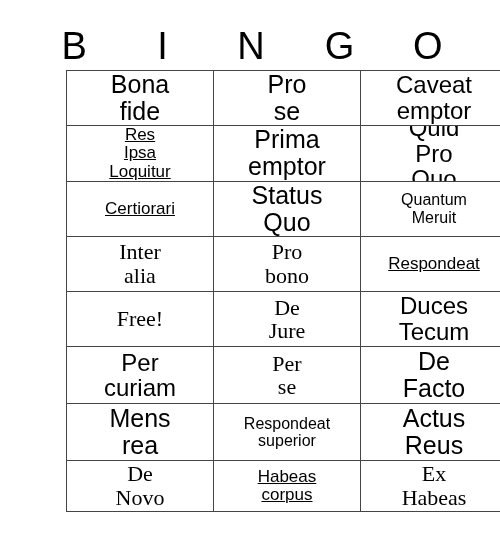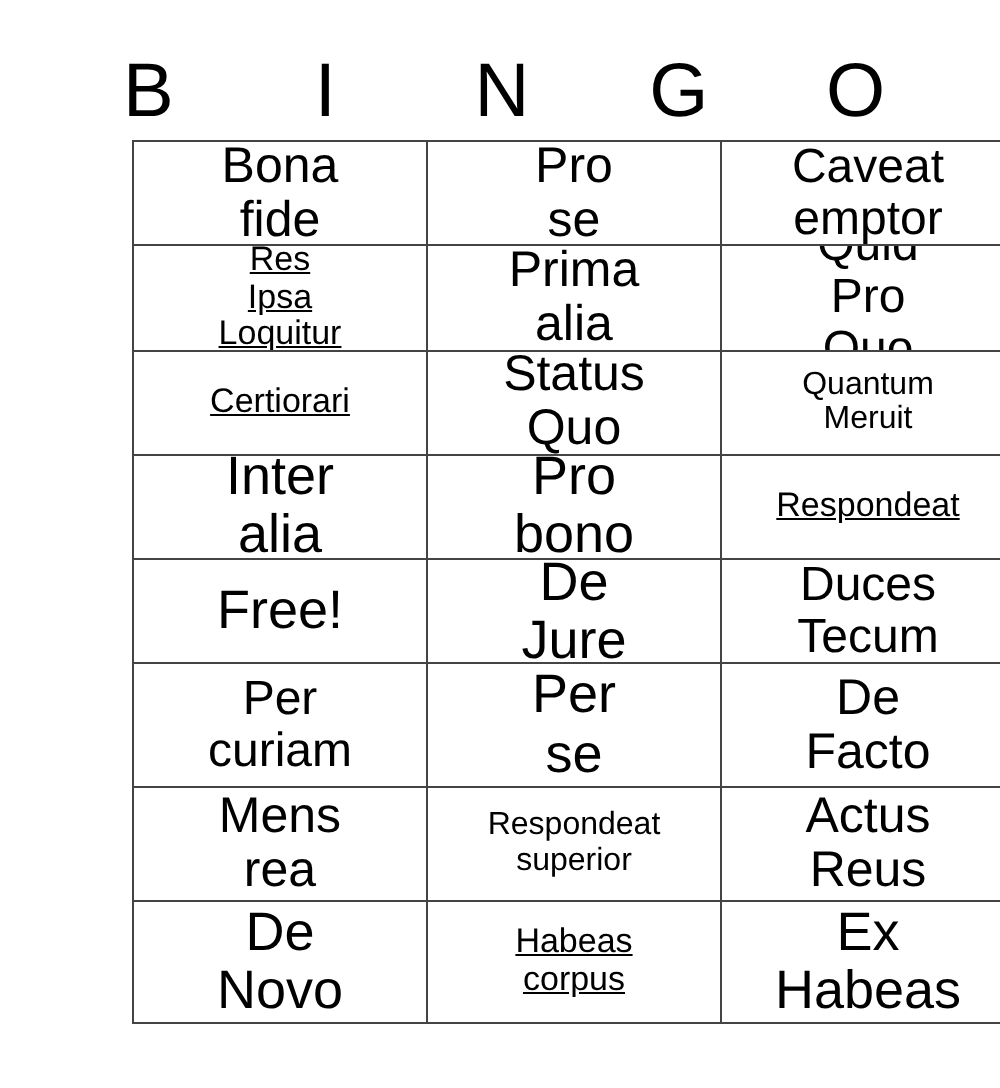--- a/index.html
+++ b/index.html
@@ -74,21 +74,21 @@
   .cell-text {
     display: block;
     width: 100%;
     color: #000000;
     line-height: 1.08;
     white-space: pre-line;
     word-break: normal;
   }
 
   
-  .fs-xl  { font-size: 27px; }
+  .fs-xl  { font-size: 22px; font-family: Liberation Serif, serif; }
   .fs-lg  { font-size: 25px; }
   .fs-md  { font-size: 24px; }
   .fs-sm  { font-size: 17px; text-decoration: underline; }
   .fs-xs  { font-size: 16px; }
 </style>
 </head>
 <body>
 
 <div id="bingo-page">
 
@@ -113,21 +113,21 @@
         <span class="cell-text fs-md">Caveat
 emptor</span>
       </div>
       <div class="bingo-cell">
         <span class="cell-text fs-sm">Res
 Ipsa
 Loquitur</span>
       </div>
       <div class="bingo-cell">
         <span class="cell-text fs-lg">Prima
-alia</span>
+emptor</span>
       </div>
       <div class="bingo-cell">
         <span class="cell-text fs-md">Quid
 Pro
 Quo</span>
       </div>
       <div class="bingo-cell">
         <span class="cell-text fs-sm">Certiorari</span>
       </div>
       <div class="bingo-cell">

